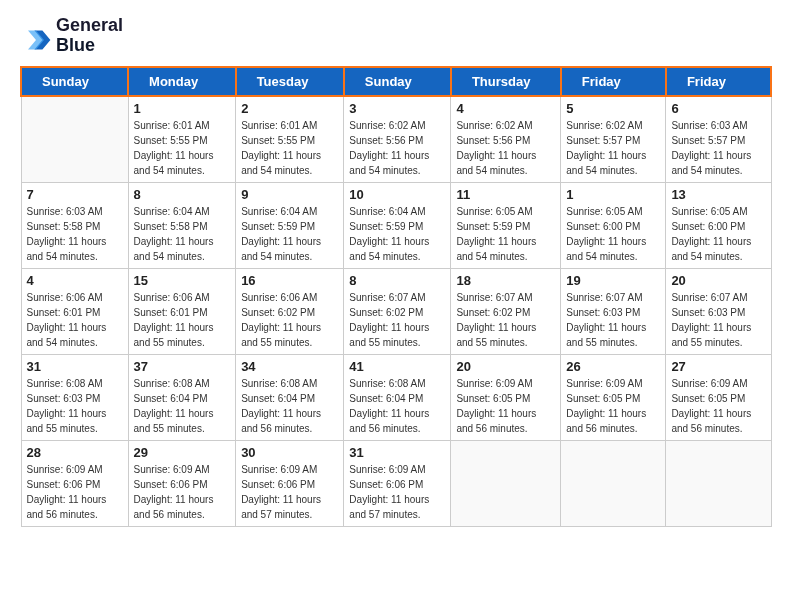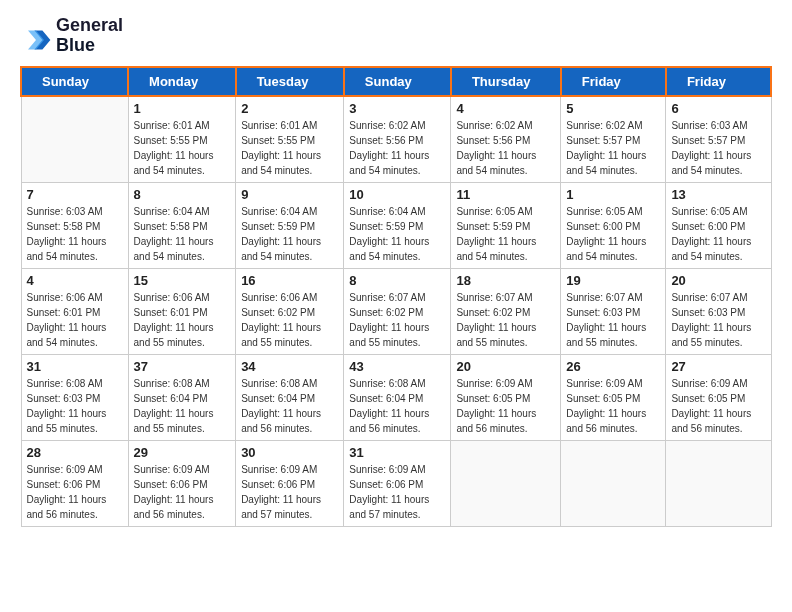--- a/index.html
+++ b/index.html
@@ -319,21 +319,21 @@
           <td>
             <span class="day-num">34</span>
             <div class="day-detail">
               <div>Sunrise: 6:08 AM</div>
               <div>Sunset: 6:04 PM</div>
               <div>Daylight: 11 hours</div>
               <div>and 56 minutes.</div>
             </div>
           </td>
           <td>
-            <span class="day-num">43</span>
+            <span class="day-num">41</span>
             <div class="day-detail">
               <div>Sunrise: 6:08 AM</div>
               <div>Sunset: 6:04 PM</div>
               <div>Daylight: 11 hours</div>
               <div>and 56 minutes.</div>
             </div>
           </td>
           <td>
             <span class="day-num">20</span>
             <div class="day-detail">

